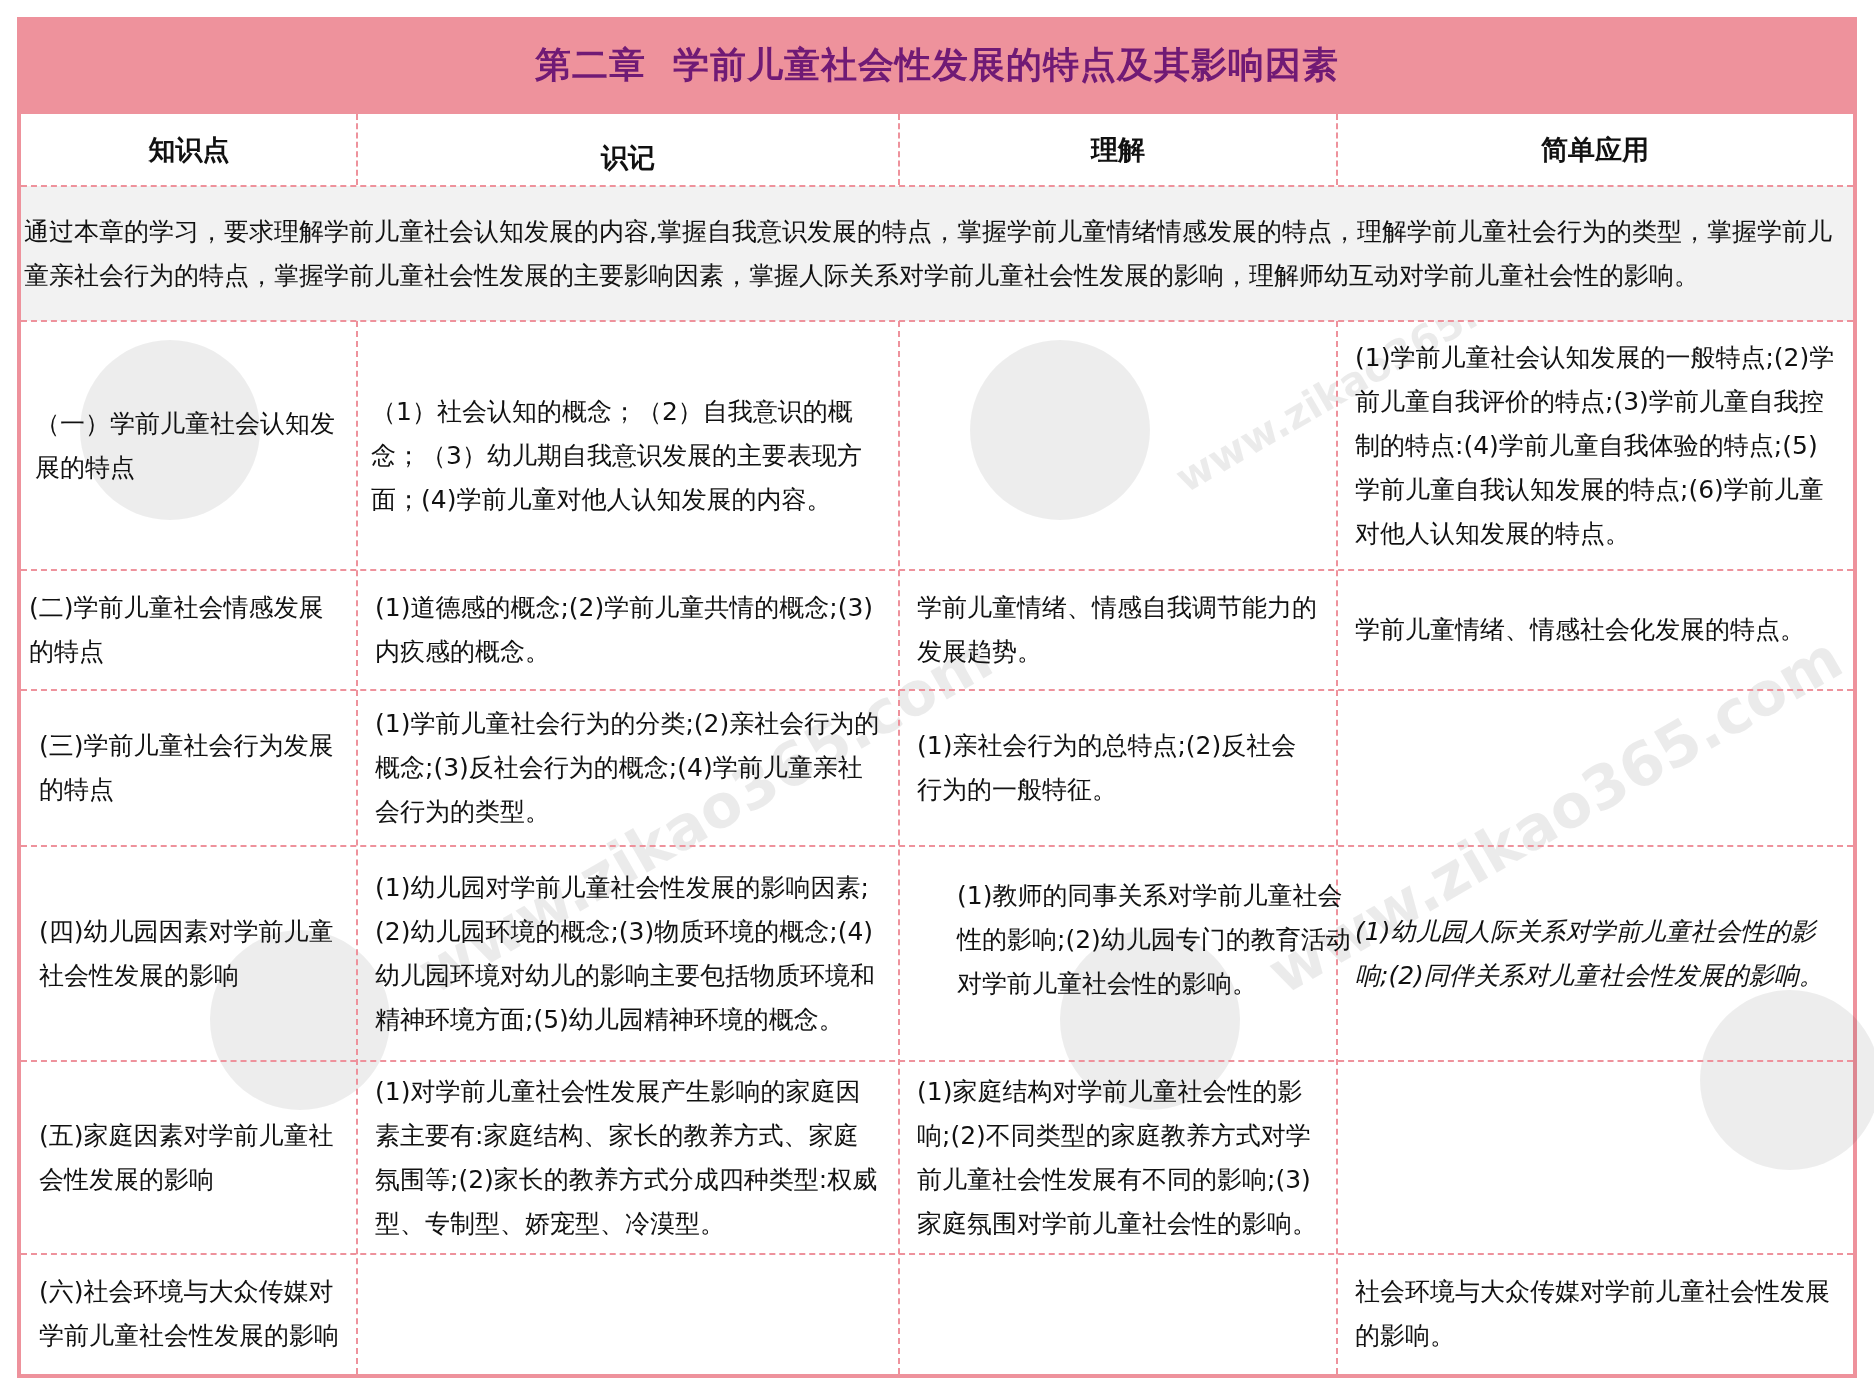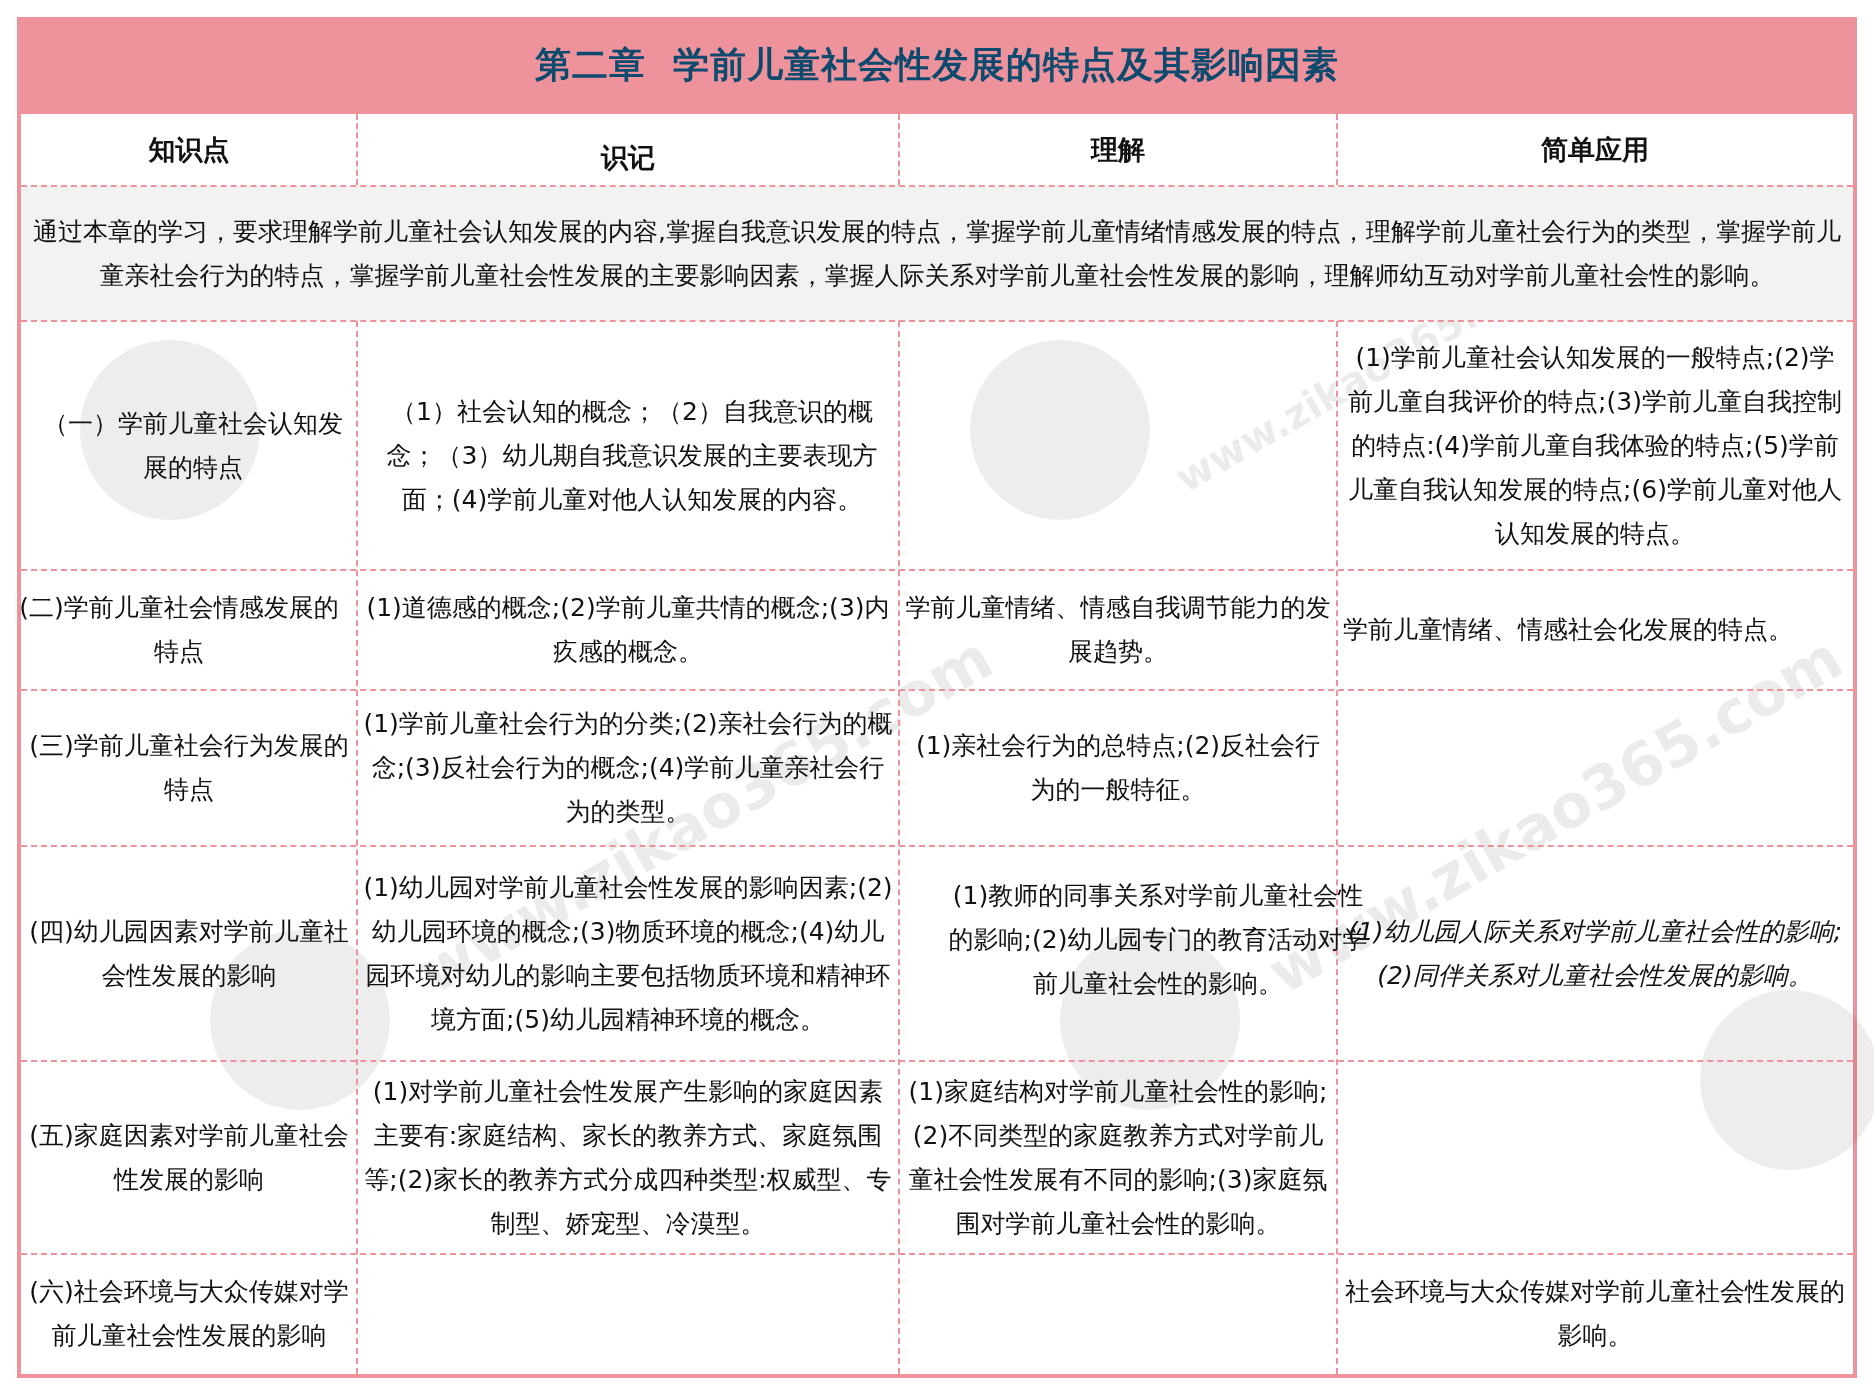--- a/index.html
+++ b/index.html
@@ -2,31 +2,31 @@
 <html><head>
 <meta charset="utf-8">
 <style>
   html, body { margin:0; padding:0; background:#ffffff; }
   body { width:1874px; height:1394px; position:relative; overflow:hidden;
          font-family:"DejaVu Sans","Liberation Sans",sans-serif; color:#111; }
   .frame { position:absolute; left:17px; top:17px; width:1840px; height:1361px;
            box-sizing:border-box; border:4px solid #ee929c; border-top:none; background:#fff; }
   .title-bar { position:absolute; left:17px; top:17px; width:1840px; height:97px;
                background:#ee929c; display:flex; align-items:center; justify-content:center;
-               color:#0c4a6e; font-weight:bold; font-size:36px; letter-spacing:1px; white-space:pre; }
+               color:#701a75; font-weight:bold; font-size:36px; letter-spacing:1px; white-space:pre; }
   .cell { position:absolute; box-sizing:border-box; display:flex; align-items:center;
-          padding:0 6px; font-size:25px; line-height:44px; overflow:hidden; }
+          padding:0 18px; font-size:25px; line-height:44px; overflow:hidden; }
   .hdr { justify-content:center; font-weight:bold; font-size:27px; }
   .intro { background:#f2f2f2; }
   .hline { position:absolute; height:0; border-top:2px dashed #ee929c; }
   .vline { position:absolute; width:0; border-left:2px dashed #ee929c; }
   .wm { position:absolute; border-radius:50%; background:rgba(0,0,0,0.07); pointer-events:none; }
   .wm-text { position:absolute; color:rgba(0,0,0,0.08); font-weight:bold; font-size:60px;
              transform:rotate(-30deg); pointer-events:none; white-space:nowrap; }
-  .cell span { display:block; position:relative; z-index:2;text-align:center; }
+  .cell span { display:block; position:relative; z-index:2; }
 </style>
 </head>
 <body>
 
 <div class="frame"></div>
 
 <div class="wm" style="left:80px;top:340px;width:180px;height:180px;"></div>
 <div class="wm" style="left:970px;top:340px;width:180px;height:180px;"></div>
 <div class="wm" style="left:1700px;top:990px;width:180px;height:180px;"></div>
 <div class="wm" style="left:210px;top:930px;width:180px;height:180px;"></div>

